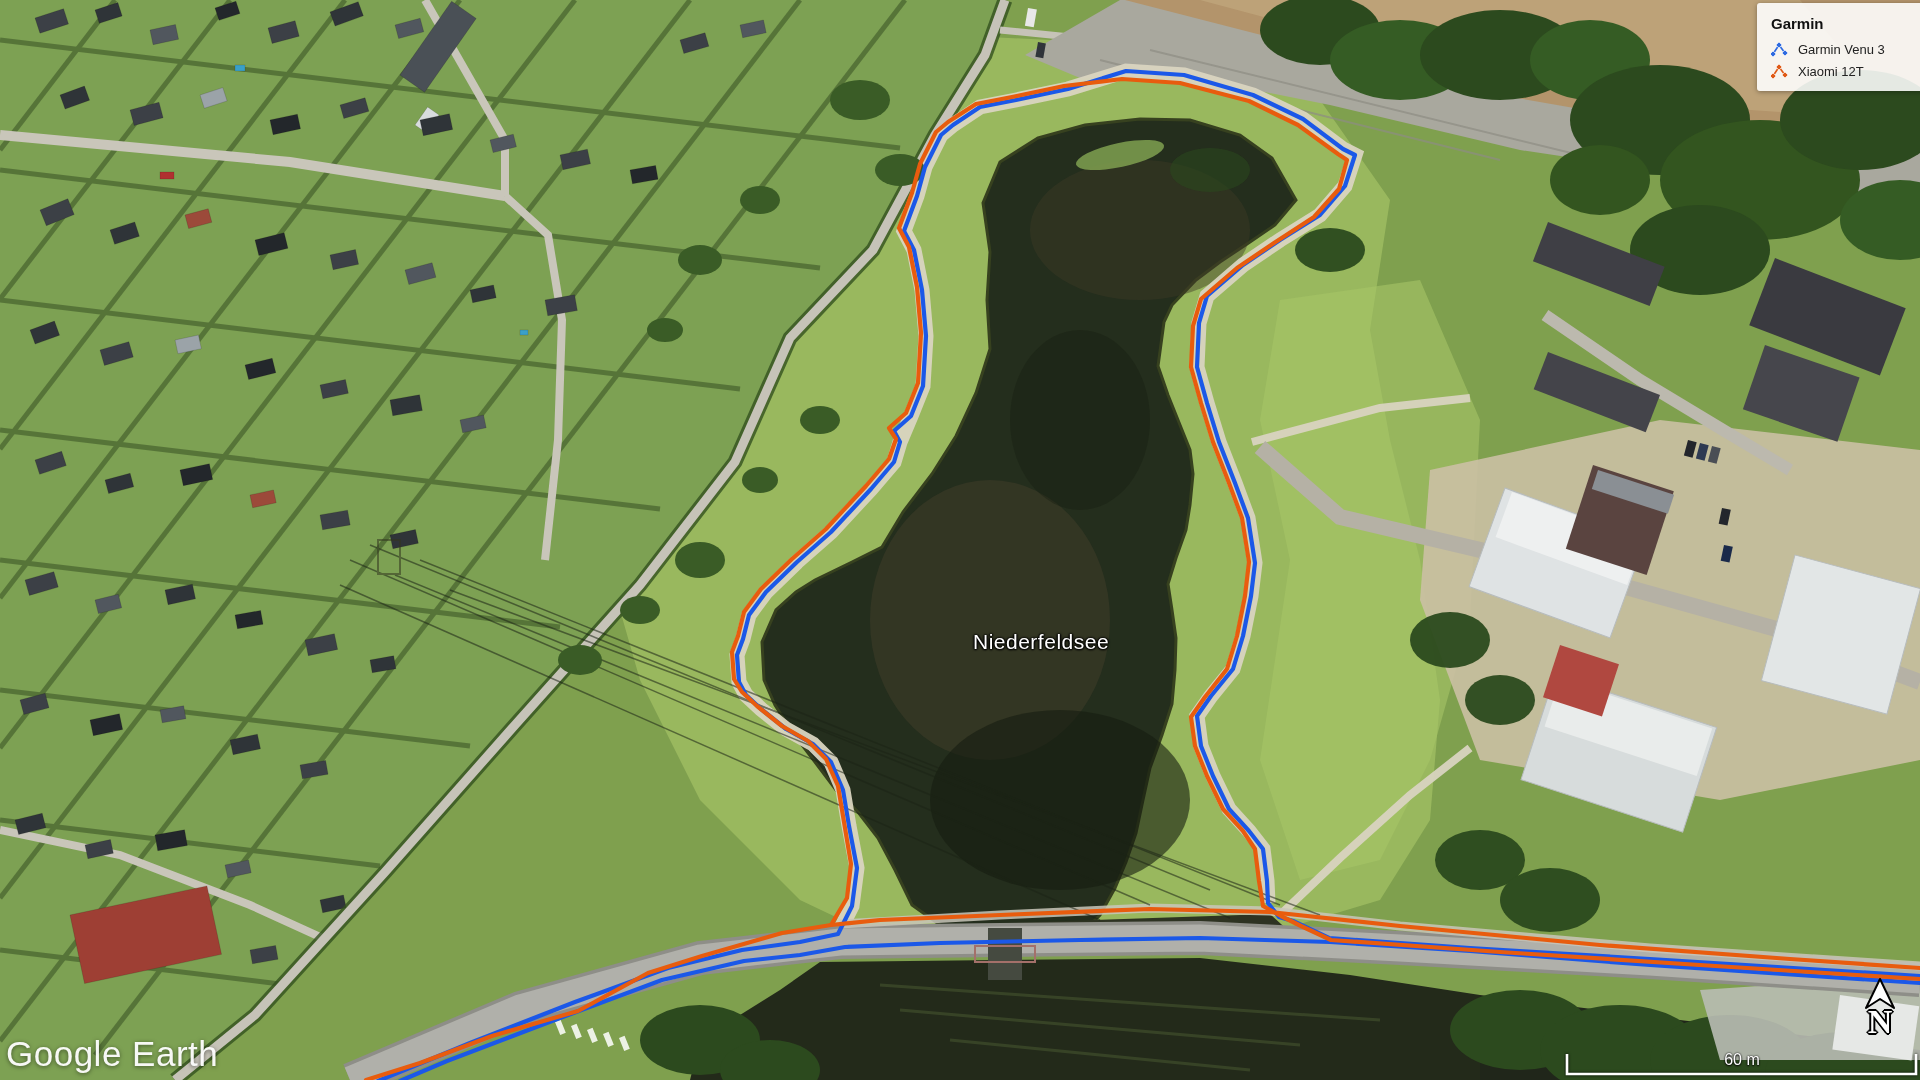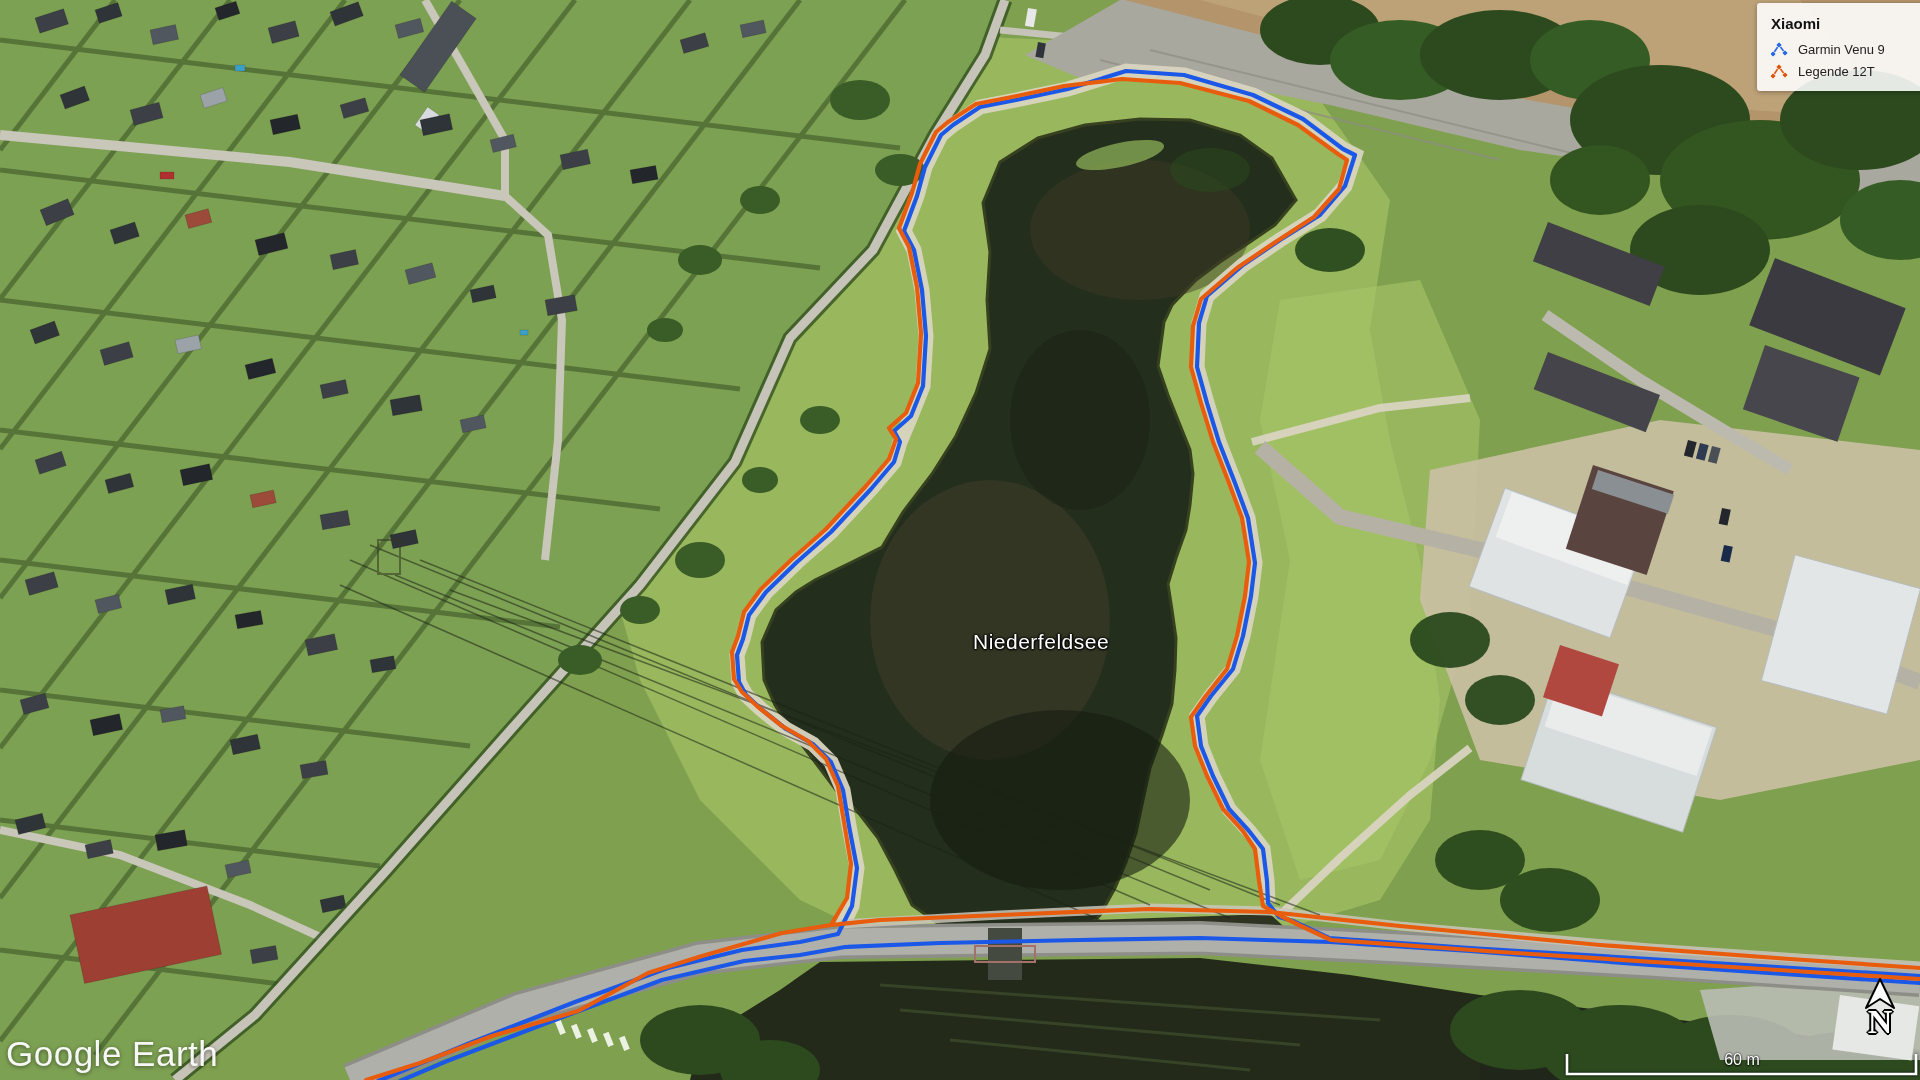--- a/index.html
+++ b/index.html
@@ -283,39 +283,39 @@
         <polyline points="378,1081 470,1043 575,1002 668,968 742,950 800,942 838,934 852,906 857,868 849,826 843,790 831,762 813,744 786,729 761,709 746,695 739,682 737,655 743,639 749,615 766,592 797,562 831,532 871,489 894,462 900,442 894,431 911,416 923,386 926,336 922,290 914,250 904,231 917,196 925,167 941,135 953,125 980,107 1016,100 1068,89 1126,71 1184,75 1253,95 1303,119 1343,149 1355,155 1345,186 1320,215 1280,240 1243,265 1207,296 1199,323 1197,367 1207,403 1219,442 1235,483 1248,518 1255,563 1251,596 1243,636 1233,669 1211,696 1197,716 1201,746 1213,776 1229,809 1249,831 1263,849 1267,881 1268,903 1279,917 1293,921 1329,938 1470,948 1650,959 1920,976" fill="none" stroke="#1b58e8" stroke-width="4.2" stroke-linejoin="round" stroke-linecap="round"></polyline>
         <polyline points="400,1081 447,1061 560,1018 662,980 744,961 800,955 845,947 940,943 1080,940 1200,938 1330,942 1470,951 1650,965 1920,983" fill="none" stroke="#1b58e8" stroke-width="4.2" stroke-linejoin="round" stroke-linecap="round"></polyline>
         <polyline points="366,1080 420,1063 492,1036 578,1011 648,973 702,956 782,933 831,925 847,898 851,864 844,822 838,786 826,759 808,741 782,726 757,706 742,692 734,679 732,652 738,636 744,612 761,589 792,559 826,529 866,486 889,459 896,439 889,428 906,413 918,383 921,333 917,287 909,247 899,228 912,193 920,164 936,132 948,122 976,104 1012,97 1064,86 1122,79 1180,83 1249,101 1298,125 1338,154 1347,160 1339,189 1314,217 1274,243 1237,268 1201,299 1193,326 1191,367 1201,403 1213,442 1229,483 1242,518 1249,562 1245,596 1237,636 1227,669 1205,697 1191,717 1195,746 1207,776 1223,809 1243,831 1255,849 1259,881 1263,906 1281,916 1301,926 1331,940 1500,952 1700,965 1920,979" fill="none" stroke="#e85c0e" stroke-width="4.2" stroke-linejoin="round" stroke-linecap="round"></polyline>
         <polyline points="831,925 880,920 1000,915 1150,909 1270,912 1400,926 1600,945 1790,959 1920,968" fill="none" stroke="#e85c0e" stroke-width="4.2" stroke-linejoin="round" stroke-linecap="round"></polyline>
       </g>
 </svg>
 
 <div class="overlay place-label">Niederfeldsee</div>
 
 <div class="overlay legend">
-  <div class="legend-title">Xiaomi</div>
+  <div class="legend-title">Garmin</div>
   <div id="legend-items">
         <div class="legend-row">
           <svg width="18" height="15" viewBox="0 0 18 15">
             <polyline points="2,12 8,3 14,11" fill="none" stroke="#2e6ae0" stroke-width="1.6"></polyline>
             <rect x="-2.2" y="-2.2" width="4.4" height="4.4" transform="translate(2 12) rotate(45)" fill="#2e6ae0" stroke="#fff" stroke-width=".7"></rect>
             <rect x="-2.2" y="-2.2" width="4.4" height="4.4" transform="translate(8 3) rotate(45)" fill="#2e6ae0" stroke="#fff" stroke-width=".7"></rect>
             <rect x="-2.2" y="-2.2" width="4.4" height="4.4" transform="translate(14 11) rotate(45)" fill="#2e6ae0" stroke="#fff" stroke-width=".7"></rect>
           </svg>
-          <span>Garmin Venu 9</span>
+          <span>Garmin Venu 3</span>
         </div>
         <div class="legend-row">
           <svg width="18" height="15" viewBox="0 0 18 15">
             <polyline points="2,12 8,3 14,11" fill="none" stroke="#df5a17" stroke-width="1.6"></polyline>
             <rect x="-2.2" y="-2.2" width="4.4" height="4.4" transform="translate(2 12) rotate(45)" fill="#df5a17" stroke="#fff" stroke-width=".7"></rect>
             <rect x="-2.2" y="-2.2" width="4.4" height="4.4" transform="translate(8 3) rotate(45)" fill="#df5a17" stroke="#fff" stroke-width=".7"></rect>
             <rect x="-2.2" y="-2.2" width="4.4" height="4.4" transform="translate(14 11) rotate(45)" fill="#df5a17" stroke="#fff" stroke-width=".7"></rect>
           </svg>
-          <span>Legende 12T</span>
+          <span>Xiaomi 12T</span>
         </div>
       </div>
 </div>
 
 <div class="overlay watermark">Google Earth</div>
 
 <div class="overlay scalebar">
   <svg width="356" height="30">
     <polyline points="3,6 3,26 352,26 352,6" fill="none" stroke="#fff" stroke-width="2.6" style="filter:drop-shadow(0 0 1.5px rgba(0,0,0,.9));"></polyline>
   </svg>

